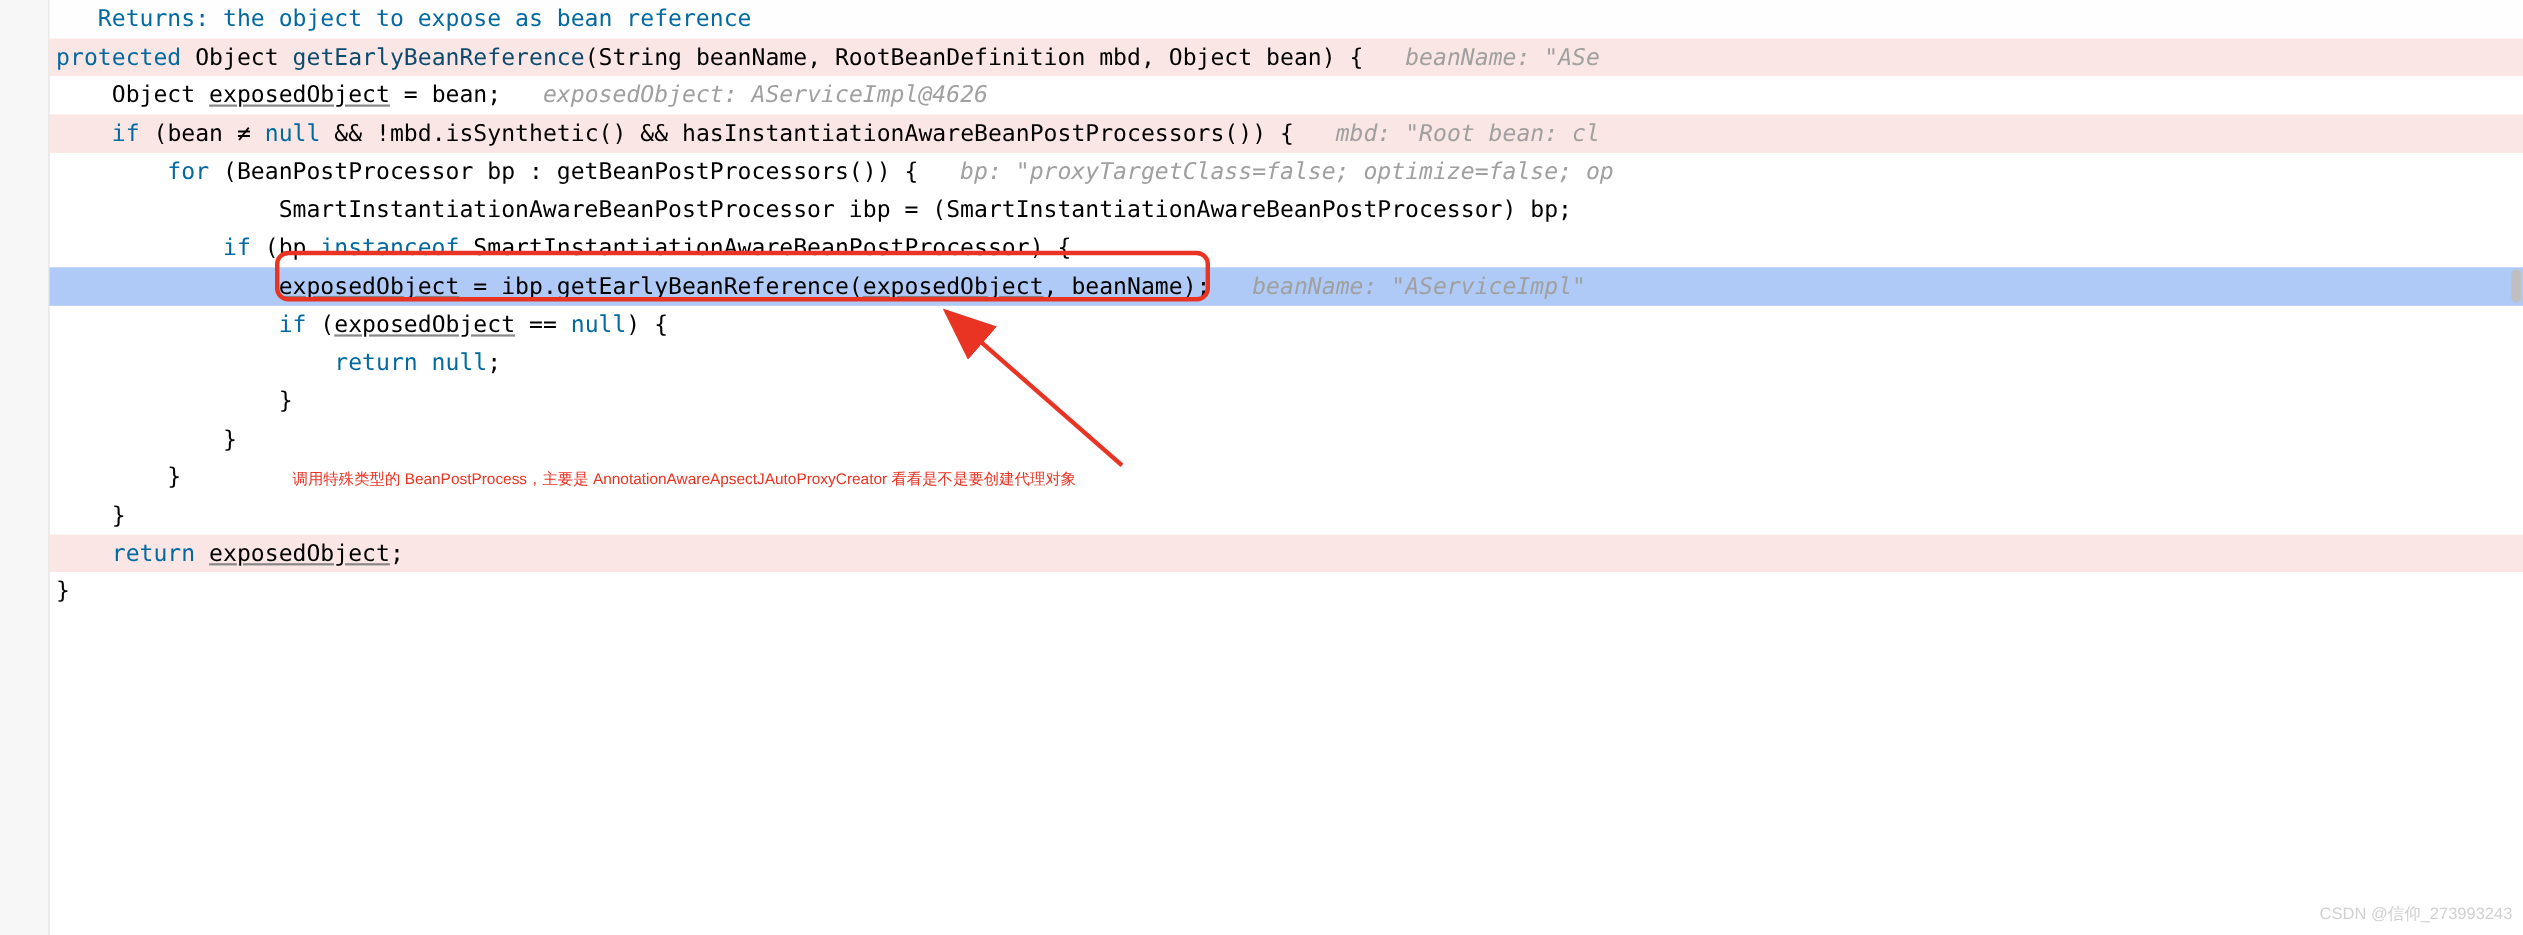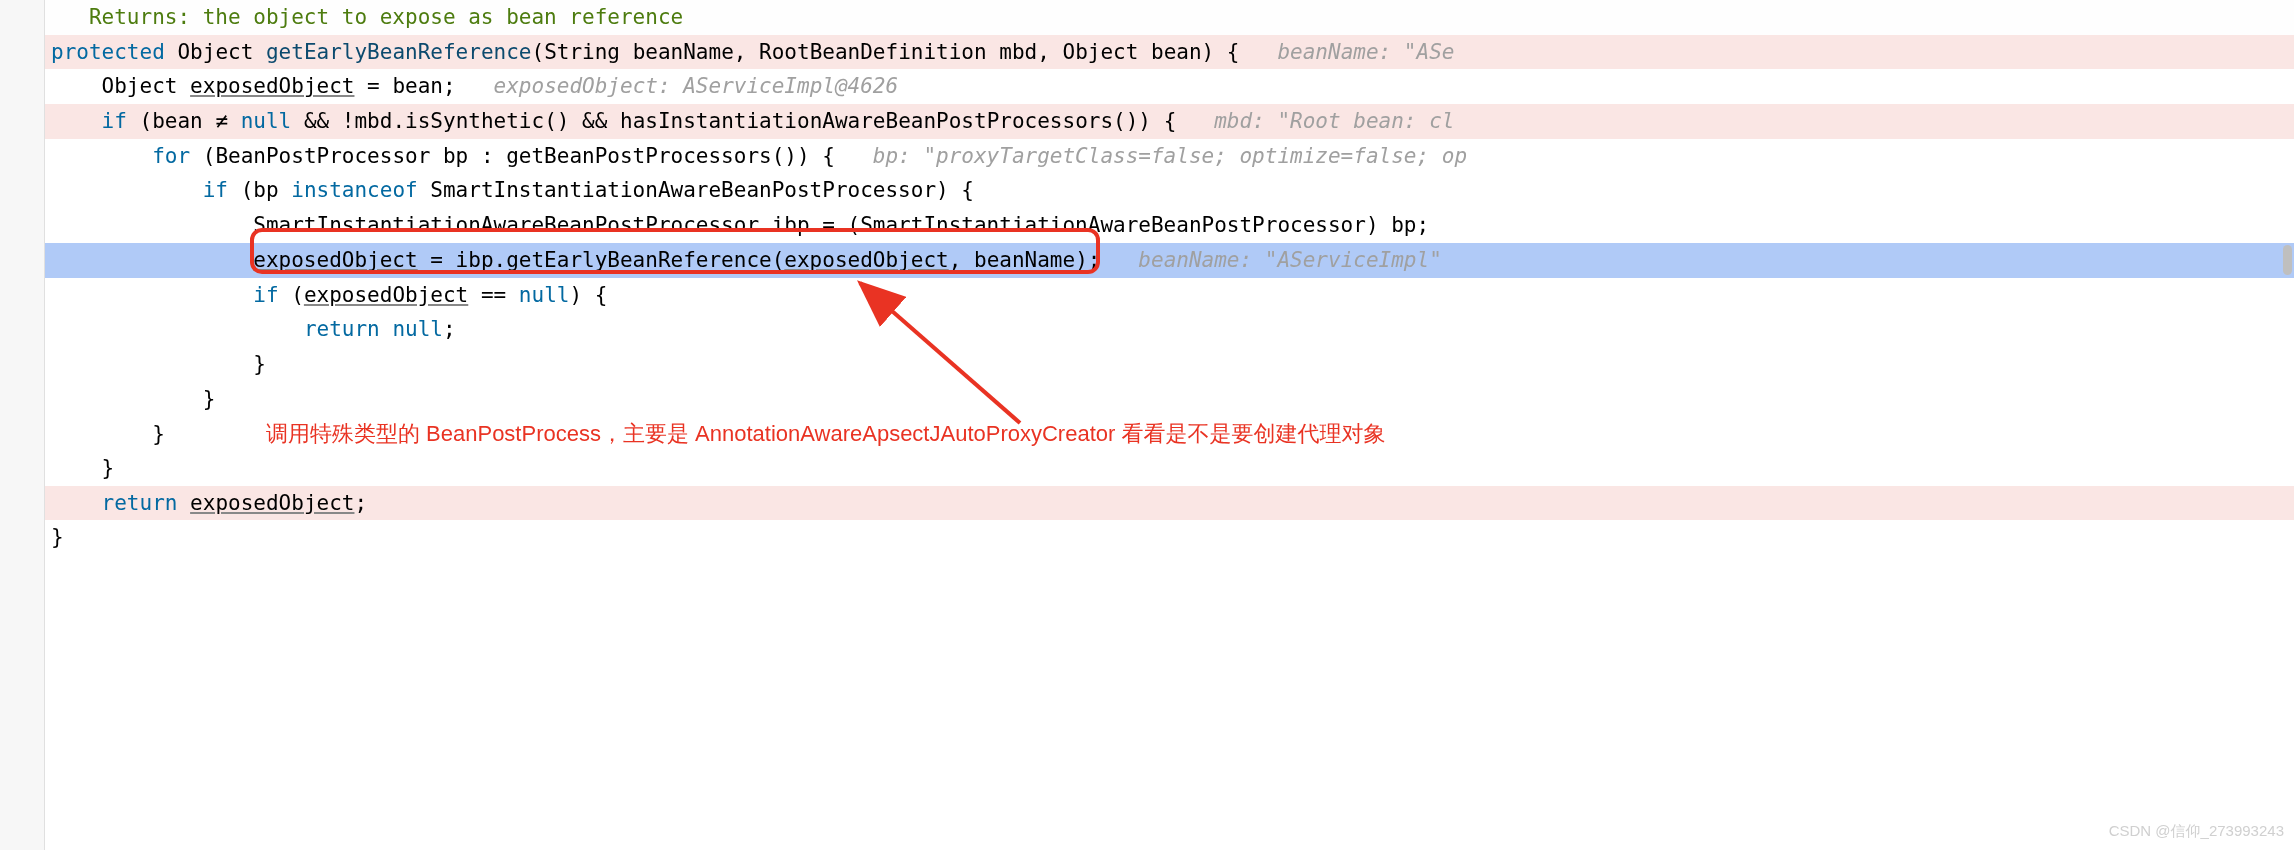--- a/index.html
+++ b/index.html
@@ -29,34 +29,34 @@
       top: 0;
       right: 0;
       height: 100%;
     }
     .line {
       white-space: pre;
       padding-left: 6px;
       height: 34.7px;
     }
     .doc-line {
-      color: #4d7c0f;
+      color: #0369a1;
       font-style: normal;
       background: #fefefe;
     }
     .kw { color: #0369a1; font-weight: normal; }
     .type { color: #000000; }
     .method-decl { color: #0c4a6e; }
     .var-underline { text-decoration: underline; text-decoration-color: #888; }
     .inline-hint { color: #a0a0a0; font-style: italic; }
     .hl-pink { background: #fae6e4; }
     .hl-blue { background: #b0caf7; }
     .annotation-text {
       color: #e93323;
-      font-size: 22px;
+      font-size: 14px;
       font-family: -apple-system, 'Helvetica Neue', sans-serif;
     }
     .red-box {
       position: absolute;
       border: 4px solid #e93323;
       border-radius: 12px;
       pointer-events: none;
     }
     .arrow-svg {
       position: absolute;
@@ -88,23 +88,23 @@
 <div class="line doc-line">   <span>Returns: the object to expose as bean reference</span></div>
 
 <div class="line hl-pink"><span class="kw">protected</span> <span class="type">Object</span> <span class="method-decl">getEarlyBeanReference</span><span>(String beanName, RootBeanDefinition mbd, Object bean) {</span>   <span class="inline-hint">beanName: "ASe</span></div>
 
 <div class="line">    <span>Object </span><span class="var-underline">exposedObject</span><span> = bean;</span>   <span class="inline-hint">exposedObject: AServiceImpl@4626</span></div>
 
 <div class="line hl-pink">    <span class="kw">if</span><span> (bean </span><span>≠</span><span class="kw"> null</span><span> &amp;&amp; !mbd.isSynthetic() &amp;&amp; hasInstantiationAwareBeanPostProcessors()) {</span>   <span class="inline-hint">mbd: "Root bean: cl</span></div>
 
 <div class="line">        <span class="kw">for</span><span> (BeanPostProcessor bp : getBeanPostProcessors()) {</span>   <span class="inline-hint">bp: "proxyTargetClass=false; optimize=false; op</span></div>
 
+<div class="line">                <span>SmartInstantiationAwareBeanPostProcessor ibp = (SmartInstantiationAwareBeanPostProcessor) bp;</span></div>
+
 <div class="line">            <span class="kw">if</span><span> (bp </span><span class="kw">instanceof</span><span> SmartInstantiationAwareBeanPostProcessor) {</span></div>
-
-<div class="line">                <span>SmartInstantiationAwareBeanPostProcessor ibp = (SmartInstantiationAwareBeanPostProcessor) bp;</span></div>
 
 <div class="line hl-blue">                <span class="var-underline">exposedObject</span><span> = ibp.getEarlyBeanReference(</span><span class="var-underline">exposedObject</span><span>, beanName);</span>   <span class="inline-hint">beanName: "AServiceImpl"</span></div>
 
 <div class="line">                <span class="kw">if</span><span> (</span><span class="var-underline">exposedObject</span><span> == </span><span class="kw">null</span><span>) {</span></div>
 
 <div class="line">                    <span class="kw">return</span><span class="kw"> null</span><span>;</span></div>
 
 <div class="line">                <span>}</span></div>
 
 <div class="line">            <span>}</span></div>

